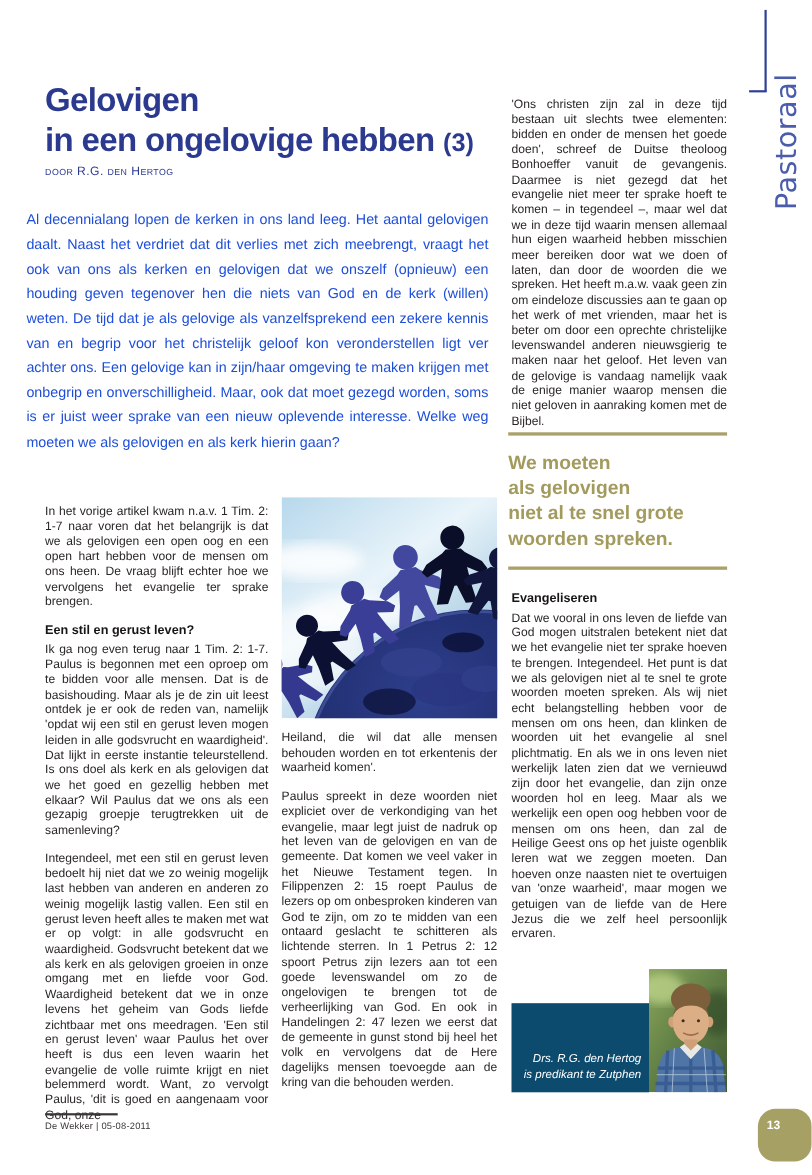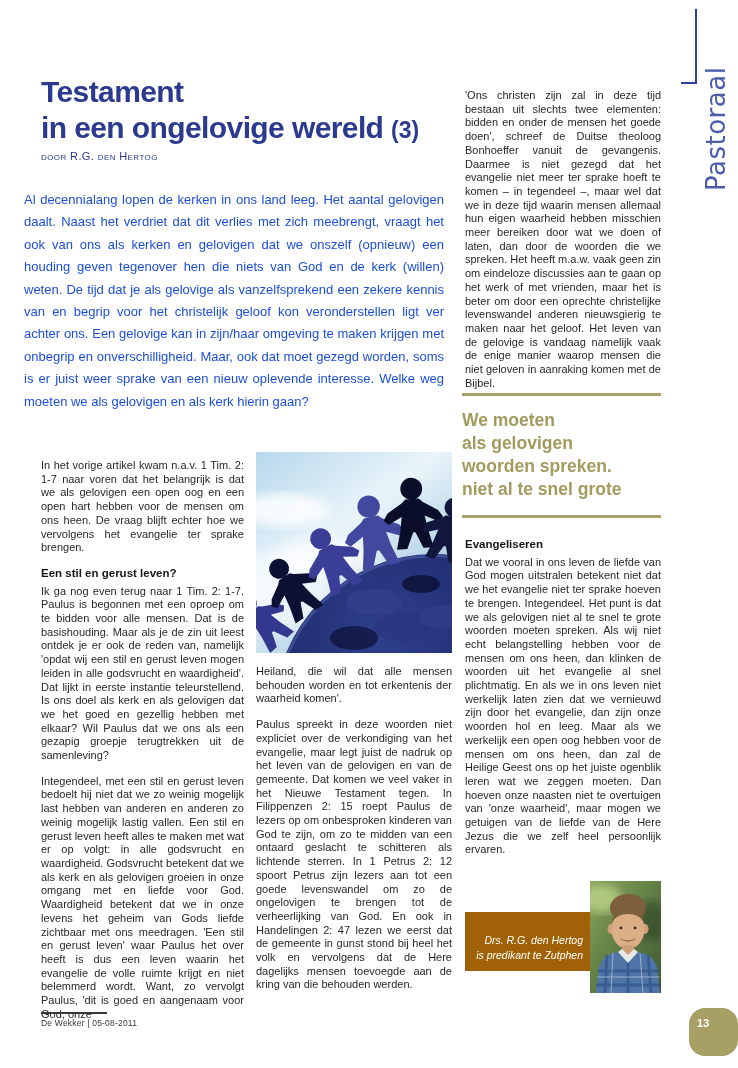--- a/index.html
+++ b/index.html
@@ -28,21 +28,21 @@
   .col-heading{font-size:11.5px;font-weight:bold;color:#181515;margin:2px 0 2px 0;text-align:left;}
   .chain-image{display:block;width:196px;height:201px;margin:0 0 12px 0;}
   
   .pullquote{position:absolute;left:462px;top:393px;width:199px;
         border-top:3px solid #aba06a;border-bottom:3px solid #aba06a;
         padding:13px 0 14px 0;text-align:left;font-weight:bold;
         font-size:17.5px;line-height:23px;color:#a39a5e;}
   .evang{position:absolute;left:465px;top:536px;width:196px;}
   
   .credit{position:absolute;left:465px;top:881px;width:196px;height:112px;}
-  .credit-box{position:absolute;left:0;top:31px;width:125px;height:59px;background:#a16207;
+  .credit-box{position:absolute;left:0;top:31px;width:125px;height:81px;background:#0c4a6e;
         display:flex;align-items:flex-end;justify-content:flex-end;}
   .credit-text{padding:0 7px 8px 0;text-align:right;color:#ffffff;font-style:italic;
         font-size:10.5px;line-height:15px;}
   .author-photo{position:absolute;left:125px;top:0;width:71px;height:112px;display:block;}
   
   .footer{position:absolute;left:41px;top:1012px;}
   .footer-rule{width:66px;height:1.5px;background:#3a3636;}
   .footer-text{margin-top:4px;font-size:8.5px;color:#3a3636;letter-spacing:0.2px;}
   .pagenum-box{position:absolute;left:689px;top:1008px;width:49px;height:48px;background:#a7a065;border-radius:16px;}
   .pagenum{padding:9px 0 0 8px;color:#ffffff;font-weight:bold;font-size:11px;}
@@ -50,22 +50,22 @@
 </head>
 <body>
 
 <div class="page">
 
   <div class="spine-line"></div>
   <div class="spine-tick"></div>
   <div class="spine-label">Pastoraal</div>
 
   <h1 class="title" style="margin:0;">
-    <span>Testament</span><br>
-    <span>in een ongelovige wereld</span>
+    <span>Gelovigen</span><br>
+    <span>in een ongelovige hebben</span>
     <span class="num">(3)</span>
   </h1>
   <div class="byline">door R.G. den Hertog</div>
 
   <div class="intro">Al decennialang lopen de kerken in ons land leeg. Het aantal gelovigen daalt. Naast het verdriet dat dit verlies met zich meebrengt, vraagt het ook van ons als kerken en gelovigen dat we onszelf (opnieuw) een houding geven tegenover hen die niets van God en de kerk (willen) weten. De tijd dat je als gelovige als vanzelfsprekend een zekere kennis van en begrip voor het christelijk geloof kon veronderstellen ligt ver achter ons. Een gelovige kan in zijn/haar omgeving te maken krijgen met onbegrip en onverschilligheid. Maar, ook dat moet gezegd worden, soms is er juist weer sprake van een nieuw oplevende interesse. Welke weg moeten we als gelovigen en als kerk hierin gaan?</div>
 
   <div class="col1 bodytext">
     <p>In het vorige artikel kwam n.a.v. 1 Tim. 2: 1-7 naar voren dat het belangrijk is dat we als gelovigen een open oog en een open hart hebben voor de mensen om ons heen. De vraag blijft echter hoe we vervolgens het evangelie ter sprake brengen.</p>
     <h2 class="col-heading">Een stil en gerust leven?</h2>
     <p>Ik ga nog even terug naar 1 Tim. 2: 1-7. Paulus is begonnen met een oproep om te bidden voor alle mensen. Dat is de basishouding. Maar als je de zin uit leest ontdek je er ook de reden van, namelijk 'opdat wij een stil en gerust leven mogen leiden in alle godsvrucht en waardigheid'. Dat lijkt in eerste instantie teleurstellend. Is ons doel als kerk en als gelovigen dat we het goed en gezellig hebben met elkaar? Wil Paulus dat we ons als een gezapig groepje terugtrekken uit de samenleving?</p>
@@ -120,22 +120,22 @@
     <p>Paulus spreekt in deze woorden niet expliciet over de verkondiging van het evangelie, maar legt juist de nadruk op het leven van de gelovigen en van de gemeente. Dat komen we veel vaker in het Nieuwe Testament tegen. In Filippenzen 2: 15 roept Paulus de lezers op om onbesproken kinderen van God te zijn, om zo te midden van een ontaard geslacht te schitteren als lichtende sterren. In 1 Petrus 2: 12 spoort Petrus zijn lezers aan tot een goede levenswandel om zo de ongelovigen te brengen tot de verheerlijking van God. En ook in Handelingen 2: 47 lezen we eerst dat de gemeente in gunst stond bij heel het volk en vervolgens dat de Here dagelijks mensen toevoegde aan de kring van die behouden werden.</p>
   </div>
 
   <div class="col3 bodytext">
     <p>'Ons christen zijn zal in deze tijd bestaan uit slechts twee elementen: bidden en onder de mensen het goede doen', schreef de Duitse theoloog Bonhoeffer vanuit de gevangenis. Daarmee is niet gezegd dat het evangelie niet meer ter sprake hoeft te komen – in tegendeel –, maar wel dat we in deze tijd waarin mensen allemaal hun eigen waarheid hebben misschien meer bereiken door wat we doen of laten, dan door de woorden die we spreken. Het heeft m.a.w. vaak geen zin om eindeloze discussies aan te gaan op het werk of met vrienden, maar het is beter om door een oprechte christelijke levenswandel anderen nieuwsgierig te maken naar het geloof. Het leven van de gelovige is vandaag namelijk vaak de enige manier waarop mensen die niet geloven in aanraking komen met de Bijbel.</p>
   </div>
 
   <div class="pullquote">
     <div>We moeten</div>
     <div>als gelovigen</div>
+    <div>niet al te snel grote</div>
     <div>woorden spreken.</div>
-    <div>niet al te snel grote</div>
   </div>
 
   <div class="evang bodytext">
     <h2 class="col-heading">Evangeliseren</h2>
     <p>Dat we vooral in ons leven de liefde van God mogen uitstralen betekent niet dat we het evangelie niet ter sprake hoeven te brengen. Integendeel. Het punt is dat we als gelovigen niet al te snel te grote woorden moeten spreken. Als wij niet echt belangstelling hebben voor de mensen om ons heen, dan klinken de woorden uit het evangelie al snel plichtmatig. En als we in ons leven niet werkelijk laten zien dat we vernieuwd zijn door het evangelie, dan zijn onze woorden hol en leeg. Maar als we werkelijk een open oog hebben voor de mensen om ons heen, dan zal de Heilige Geest ons op het juiste ogenblik leren wat we zeggen moeten. Dan hoeven onze naasten niet te overtuigen van 'onze waarheid', maar mogen we getuigen van de liefde van de Here Jezus die we zelf heel persoonlijk ervaren.</p>
   </div>
 
   <div class="credit">
     <div class="credit-box">
       <div class="credit-text">

